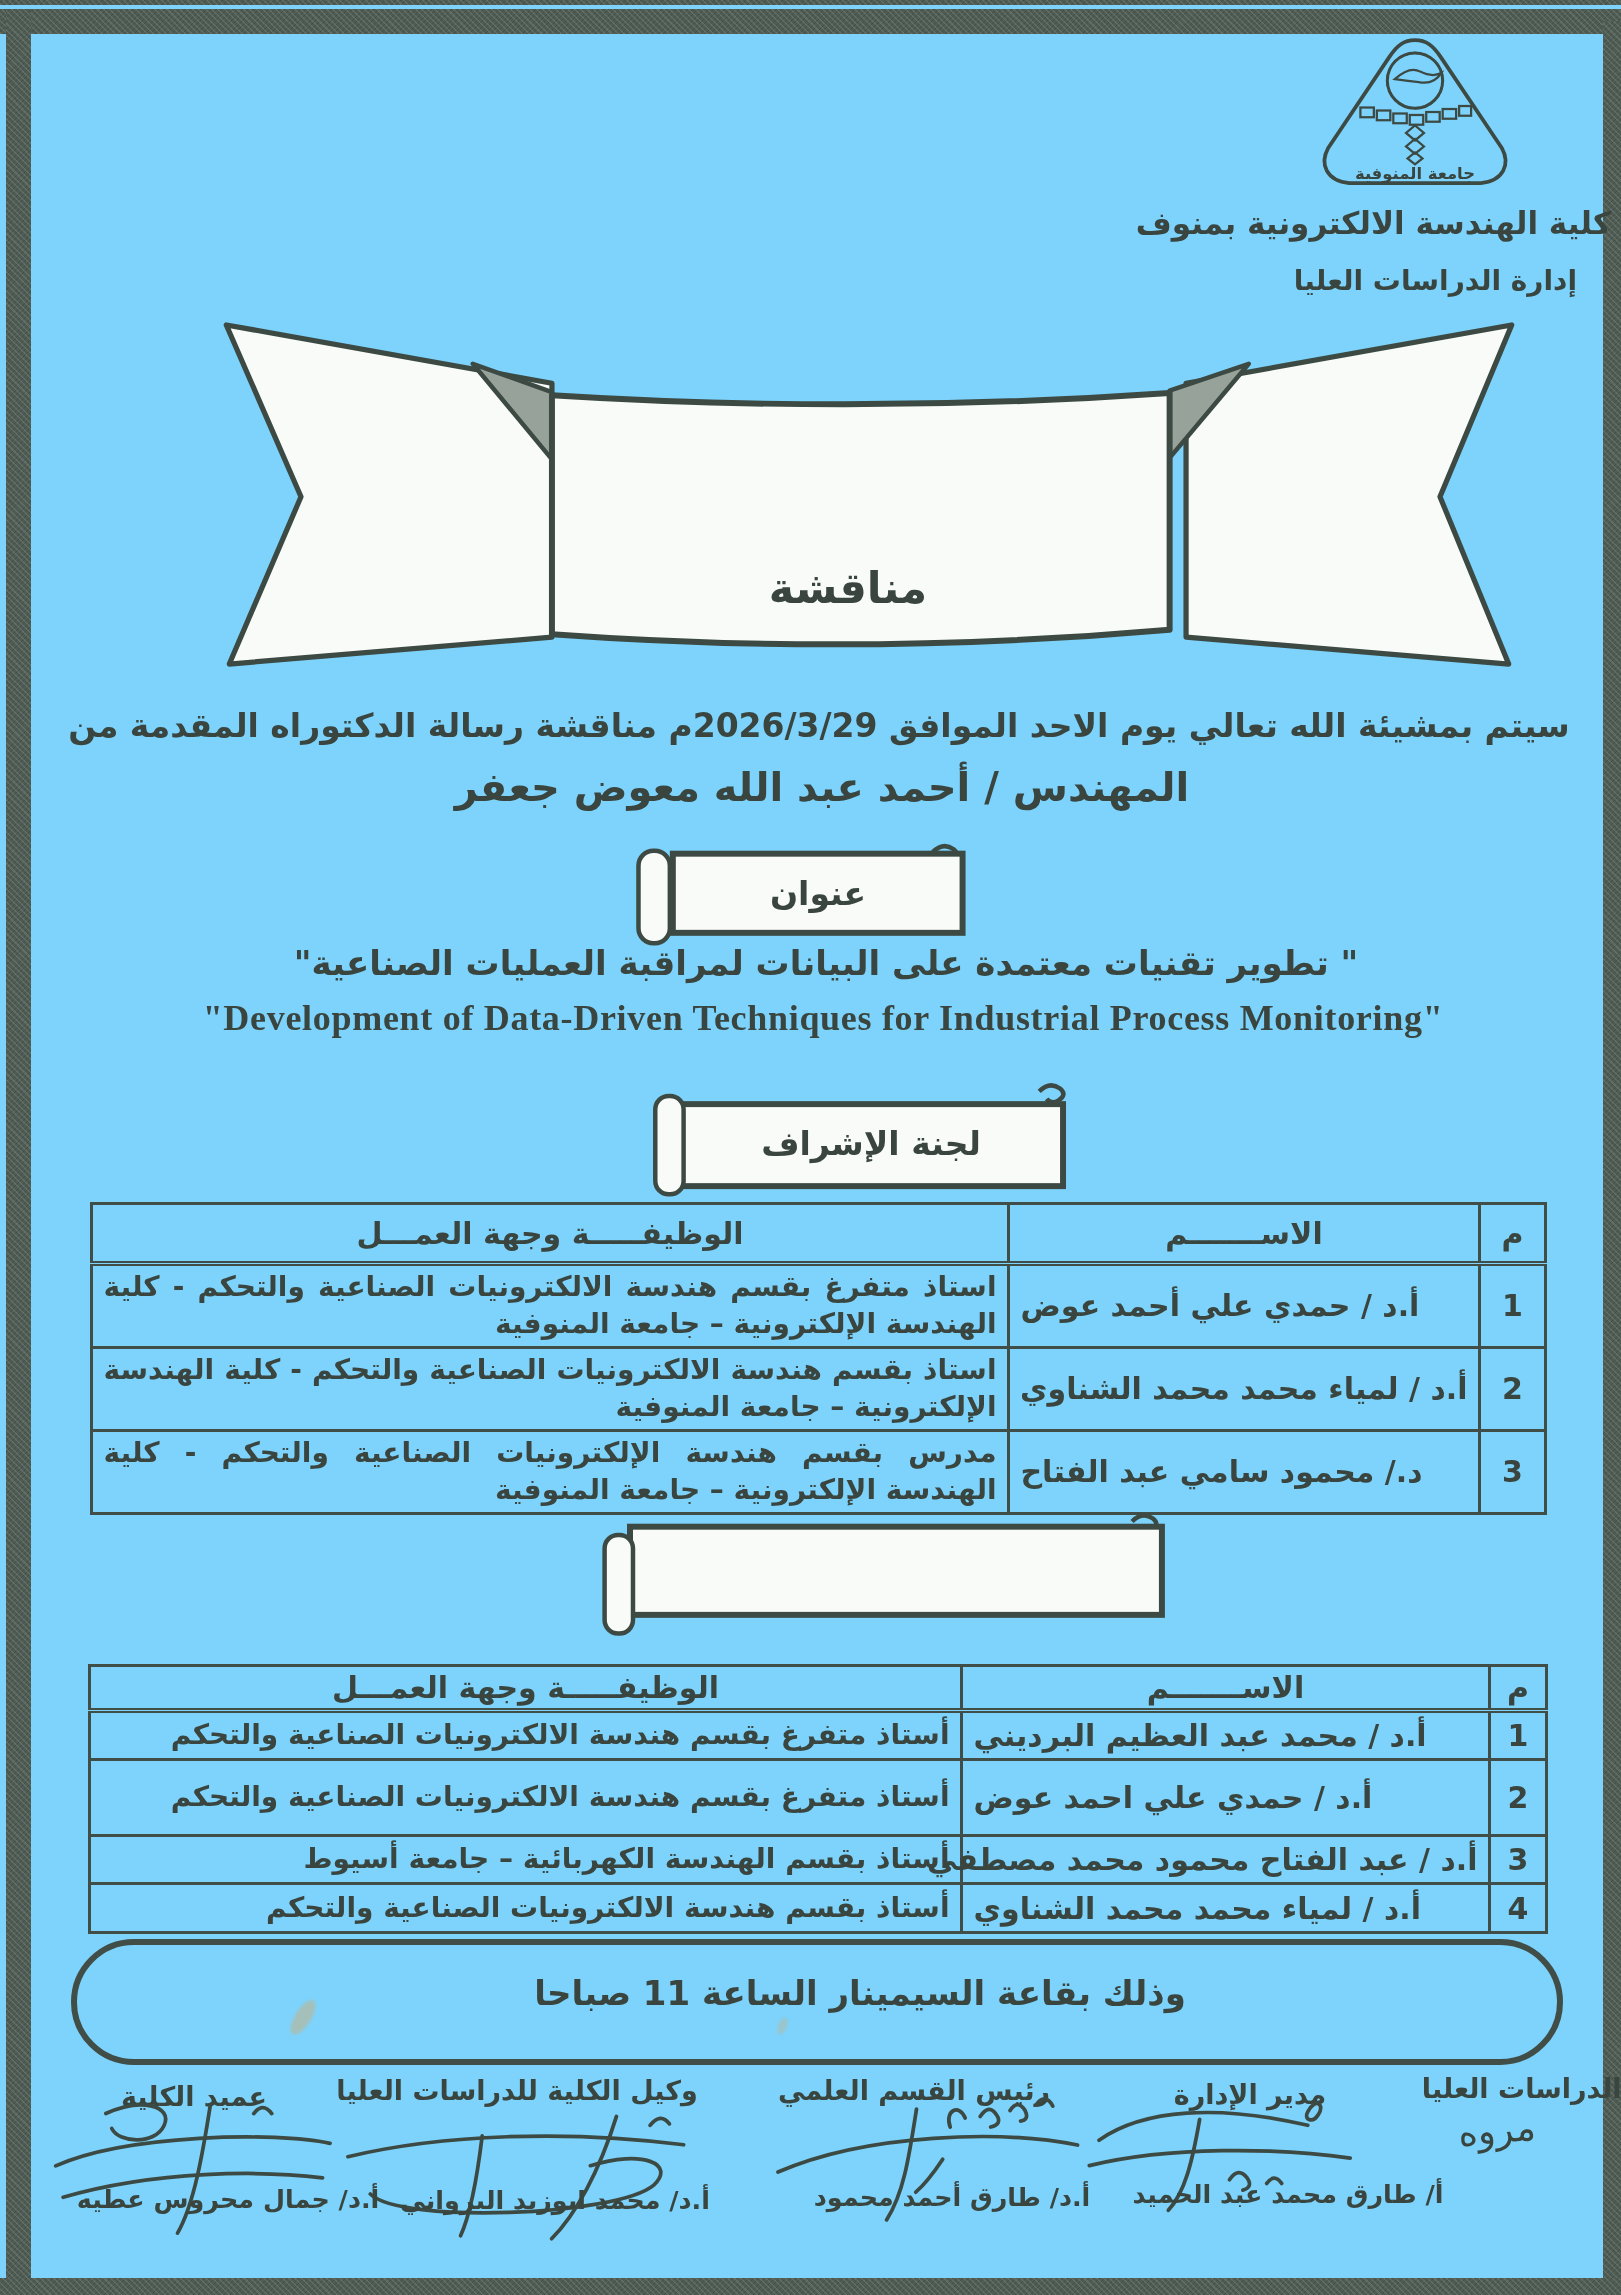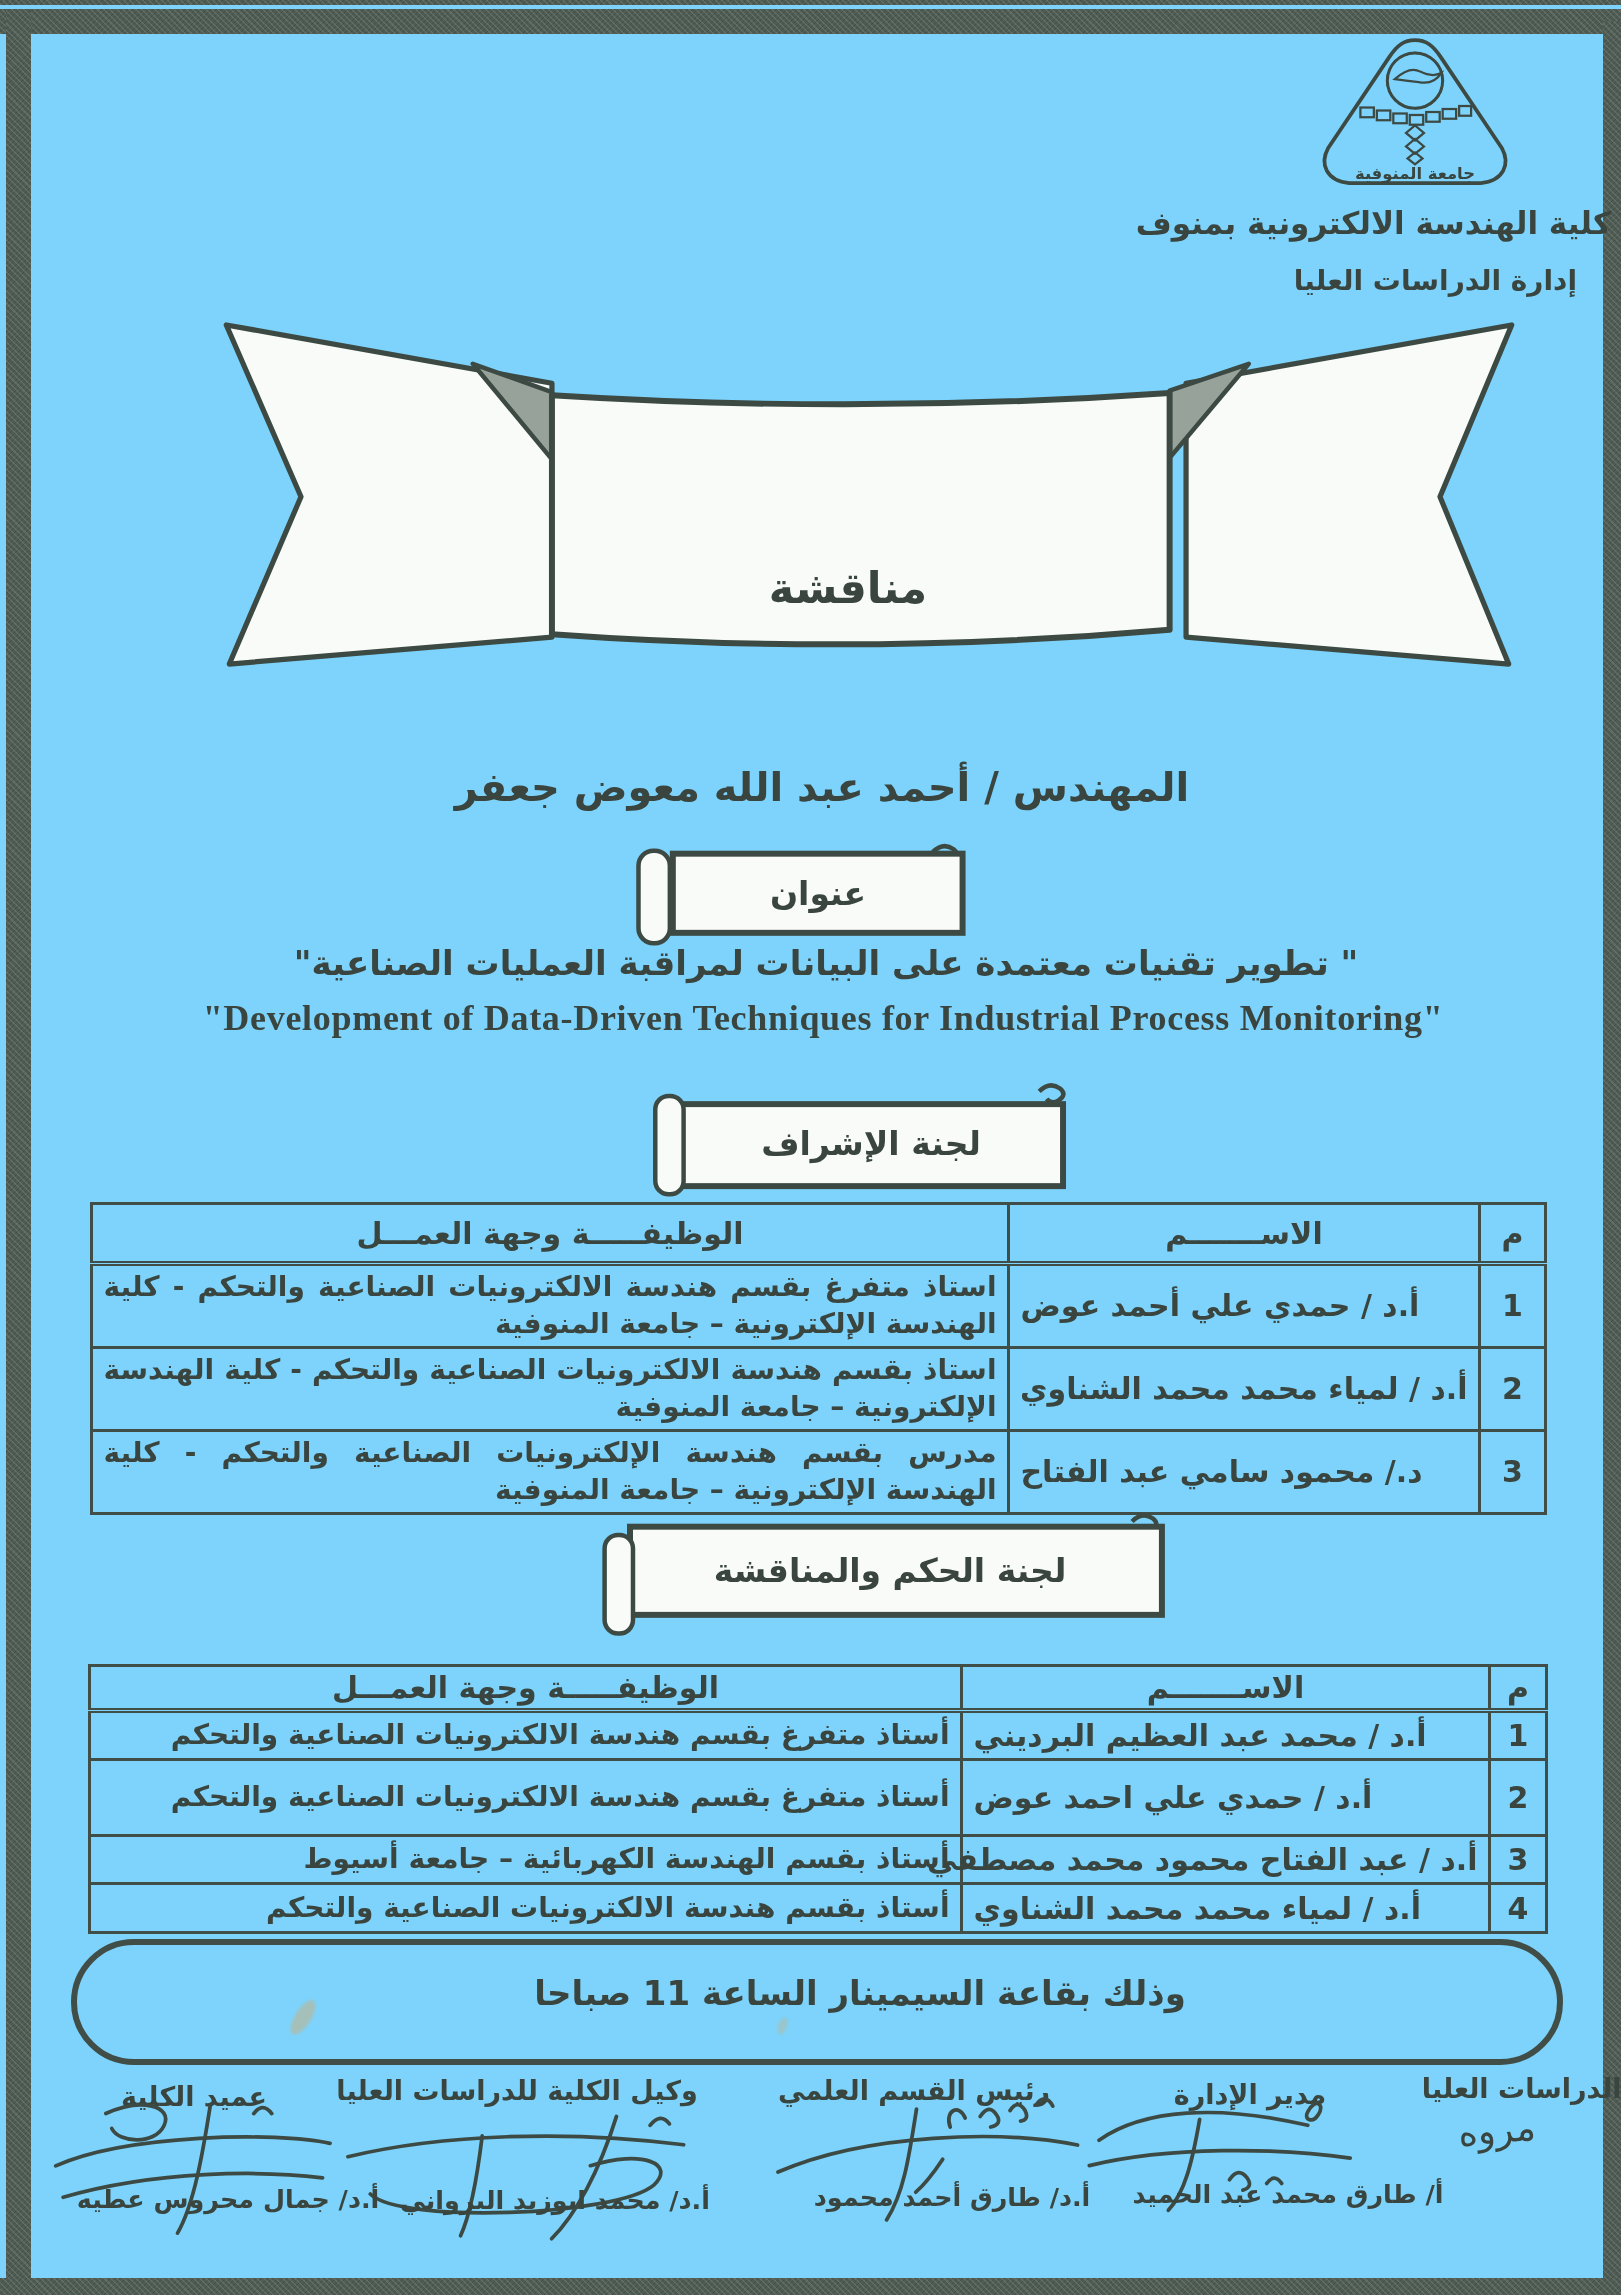--- a/index.html
+++ b/index.html
@@ -94,20 +94,21 @@
       <path d="M1743,12 L1307,90 L1307,430 L1739,466 L1647,242 Z"></path>
     </g>
     <g stroke="#3c4a43" stroke-width="6" stroke-linejoin="round" fill="#97a29a">
       <path d="M352,64 L458,102 L458,192 Z"></path>
       <path d="M1391,64 L1285,100 L1285,190 Z"></path>
     </g>
     <path d="M458,106 Q872,132 1285,103 L1285,420 Q872,456 458,426 Z" fill="#f8fbf8" stroke="#3c4a43" stroke-width="8" stroke-linejoin="round"></path>
   </svg>
   <div class="txt bold ctr" style="left:848px;top:559px;font-size:43px;">مناقشة</div>
 
+  <div class="txt bold ctr" style="left:819px;top:704px;font-size:33px;">سيتم بمشيئة الله تعالي يوم الاحد الموافق 2026/3/29م مناقشة رسالة الدكتوراه المقدمة من</div>
   <div class="txt bold ctr" style="left:822px;top:760px;font-size:40px;">المهندس / أحمد عبد الله معوض جعفر</div>
 
   <svg style="left:634px;top:843px;" width="345" height="105" viewBox="0 0 462 140">
     <path class="stroke" stroke-width="6" d="M400,12 q14,-14 28,-4 q10,8 -2,16 q-10,6 -16,-2"></path>
     <rect x="52" y="14" width="388" height="106" fill="#f8fbf8" stroke="#3c4a43" stroke-width="8"></rect>
     <rect x="6" y="10" width="42" height="124" rx="20" fill="#f8fbf8" stroke="#3c4a43" stroke-width="6"></rect>
   </svg>
   <div class="txt bold ctr" style="left:818px;top:872px;font-size:33px;">عنوان</div>
 
   <div class="txt bold ctr" style="left:826px;top:941px;font-size:34px;">" تطوير تقنيات معتمدة على البيانات لمراقبة العمليات الصناعية"</div>
@@ -148,21 +149,20 @@
       <td class="poscell">مدرس بقسم هندسة الإلكترونيات الصناعية والتحكم - كلية الهندسة الإلكترونية – جامعة المنوفية</td>
     </tr>
   </tbody>
     </table>
 
   <svg style="left:594px;top:1514px;" width="583" height="127" viewBox="0 0 780 170">
     <path class="stroke" stroke-width="6" d="M720,10 q14,-14 28,-4 q10,8 -2,16 q-10,6 -16,-2"></path>
     <rect x="48" y="17" width="712" height="118" fill="#f8fbf8" stroke="#3c4a43" stroke-width="8"></rect>
     <rect x="14" y="28" width="38" height="132" rx="18" fill="#f8fbf8" stroke="#3c4a43" stroke-width="6"></rect>
   </svg>
-  <div class="txt bold ctr" style="left:890px;top:1549px;font-size:33px;">لجنة الحكم والمناقشة</div>
 
   <table class="doc" style="left:88px;top:1664px;width:1457px;">
     <colgroup>
         <col style="width:57px">
         <col style="width:528px">
         <col style="width:872px">
       </colgroup>
     <tbody>
         <tr style="height:40px;">
       <th>م</th>

